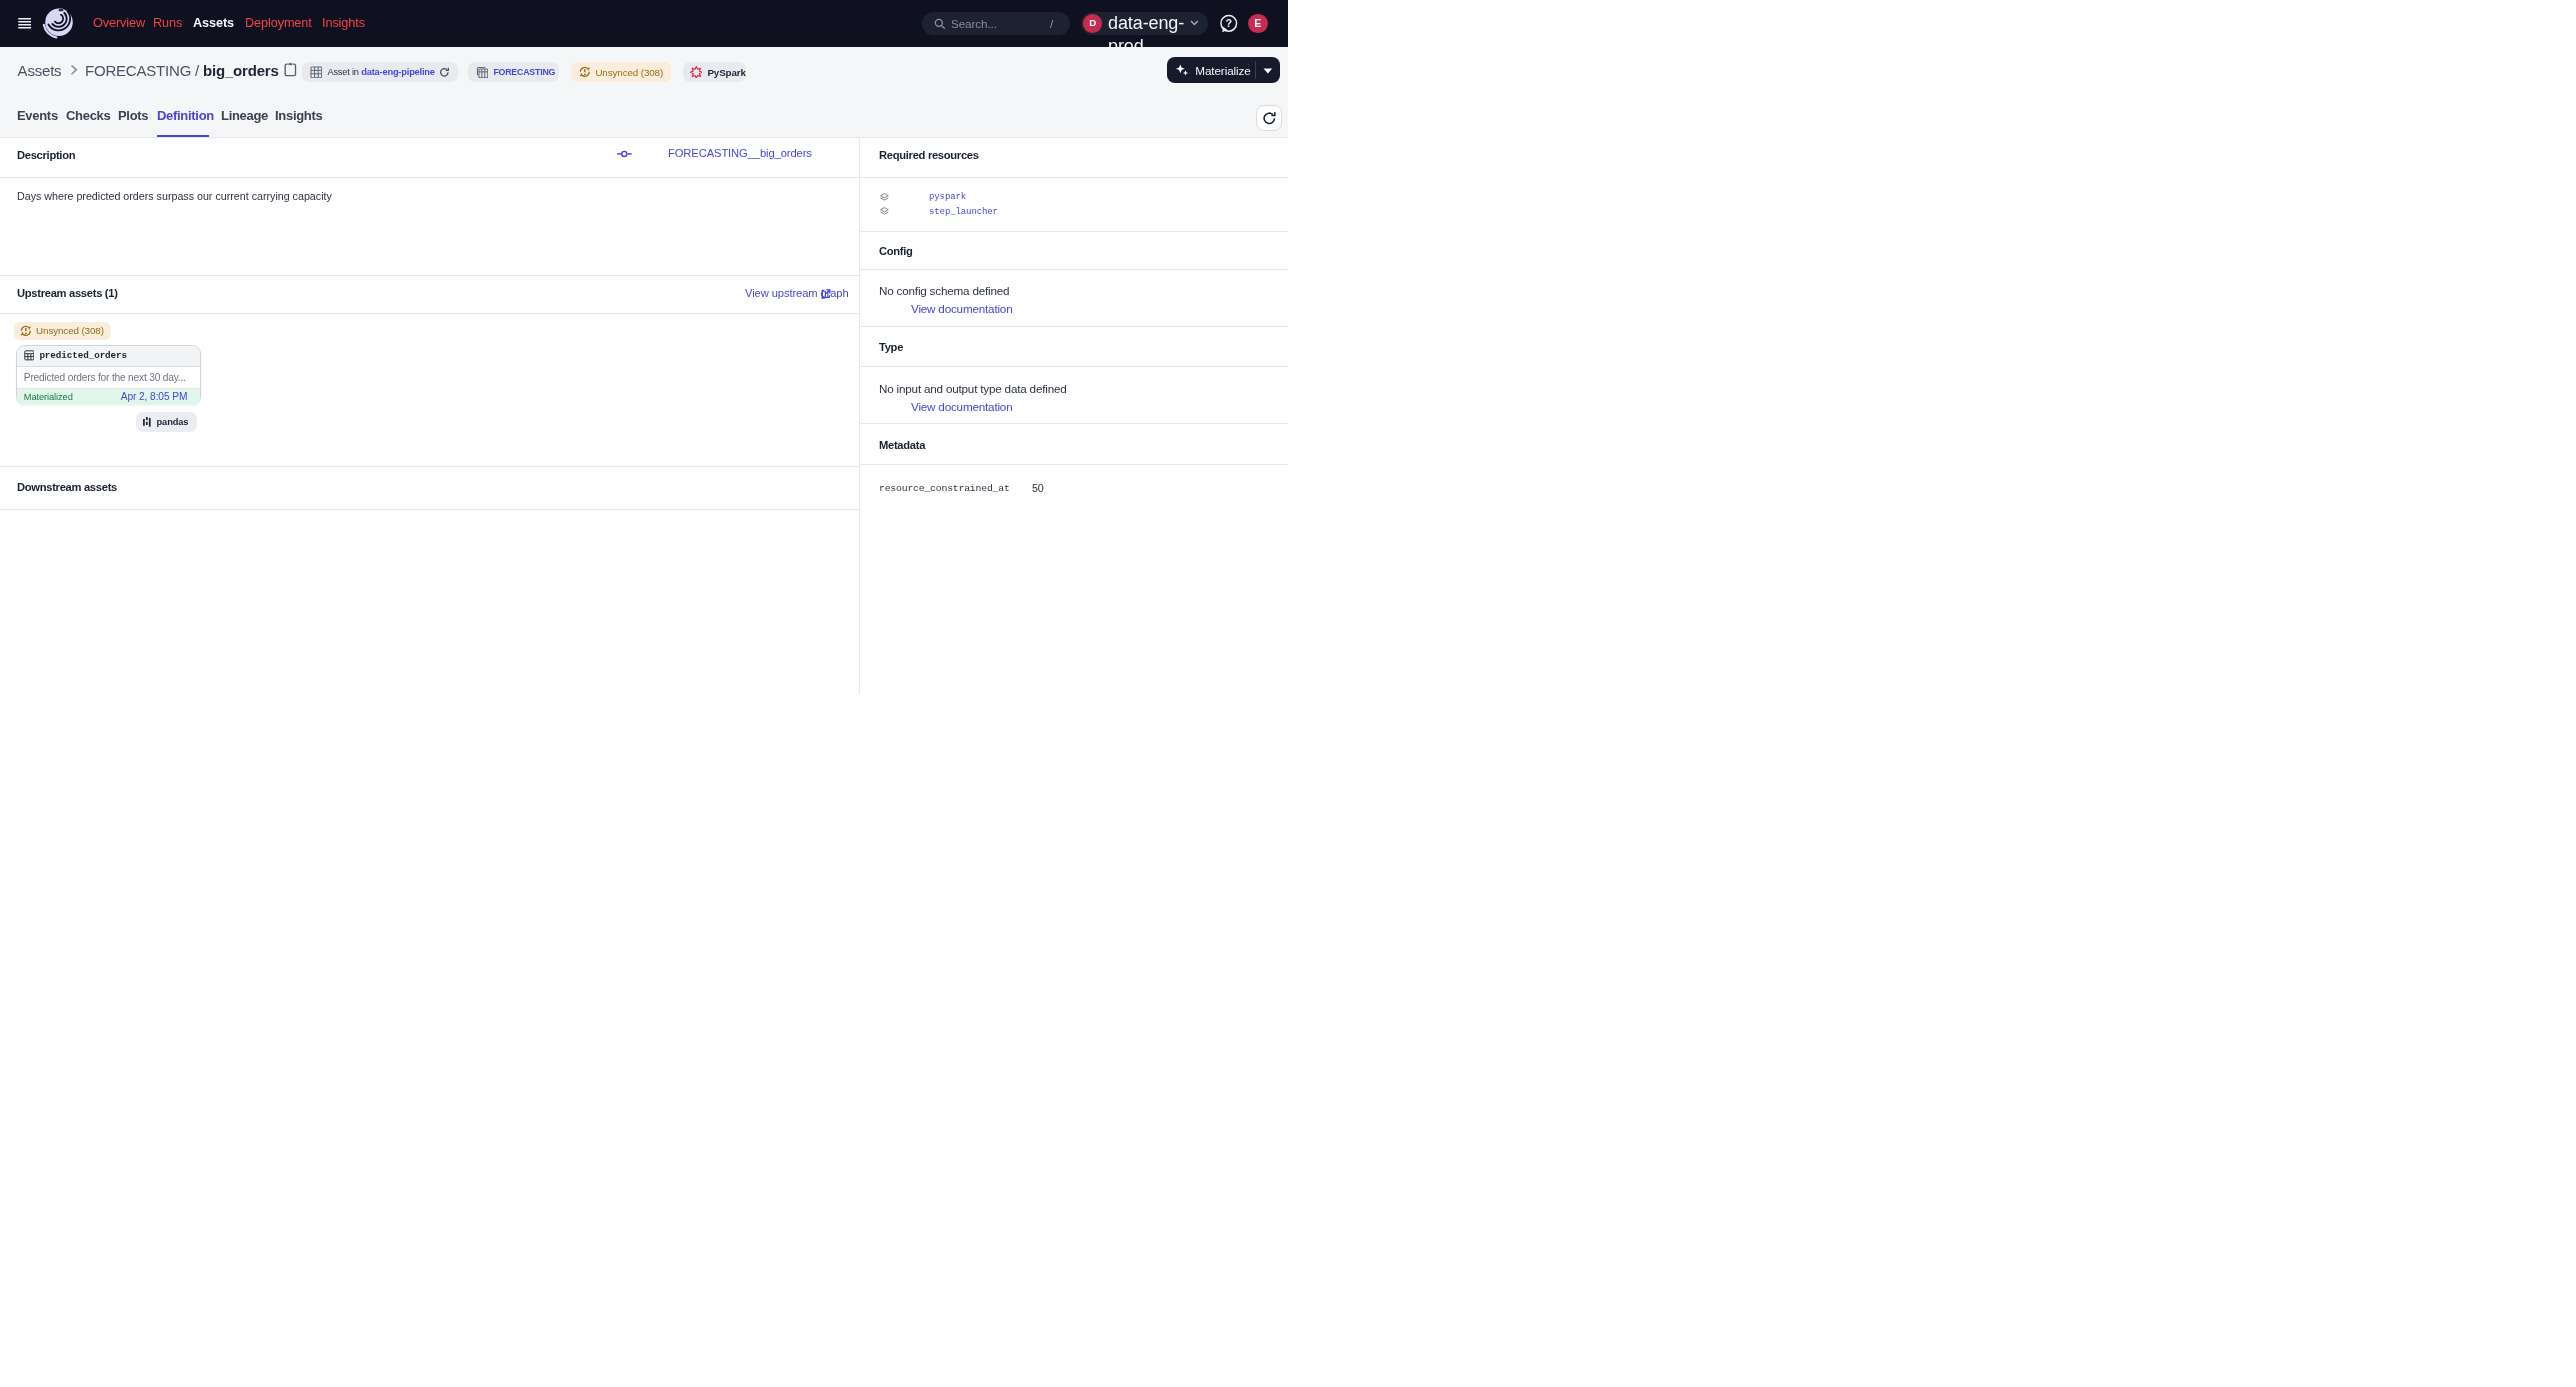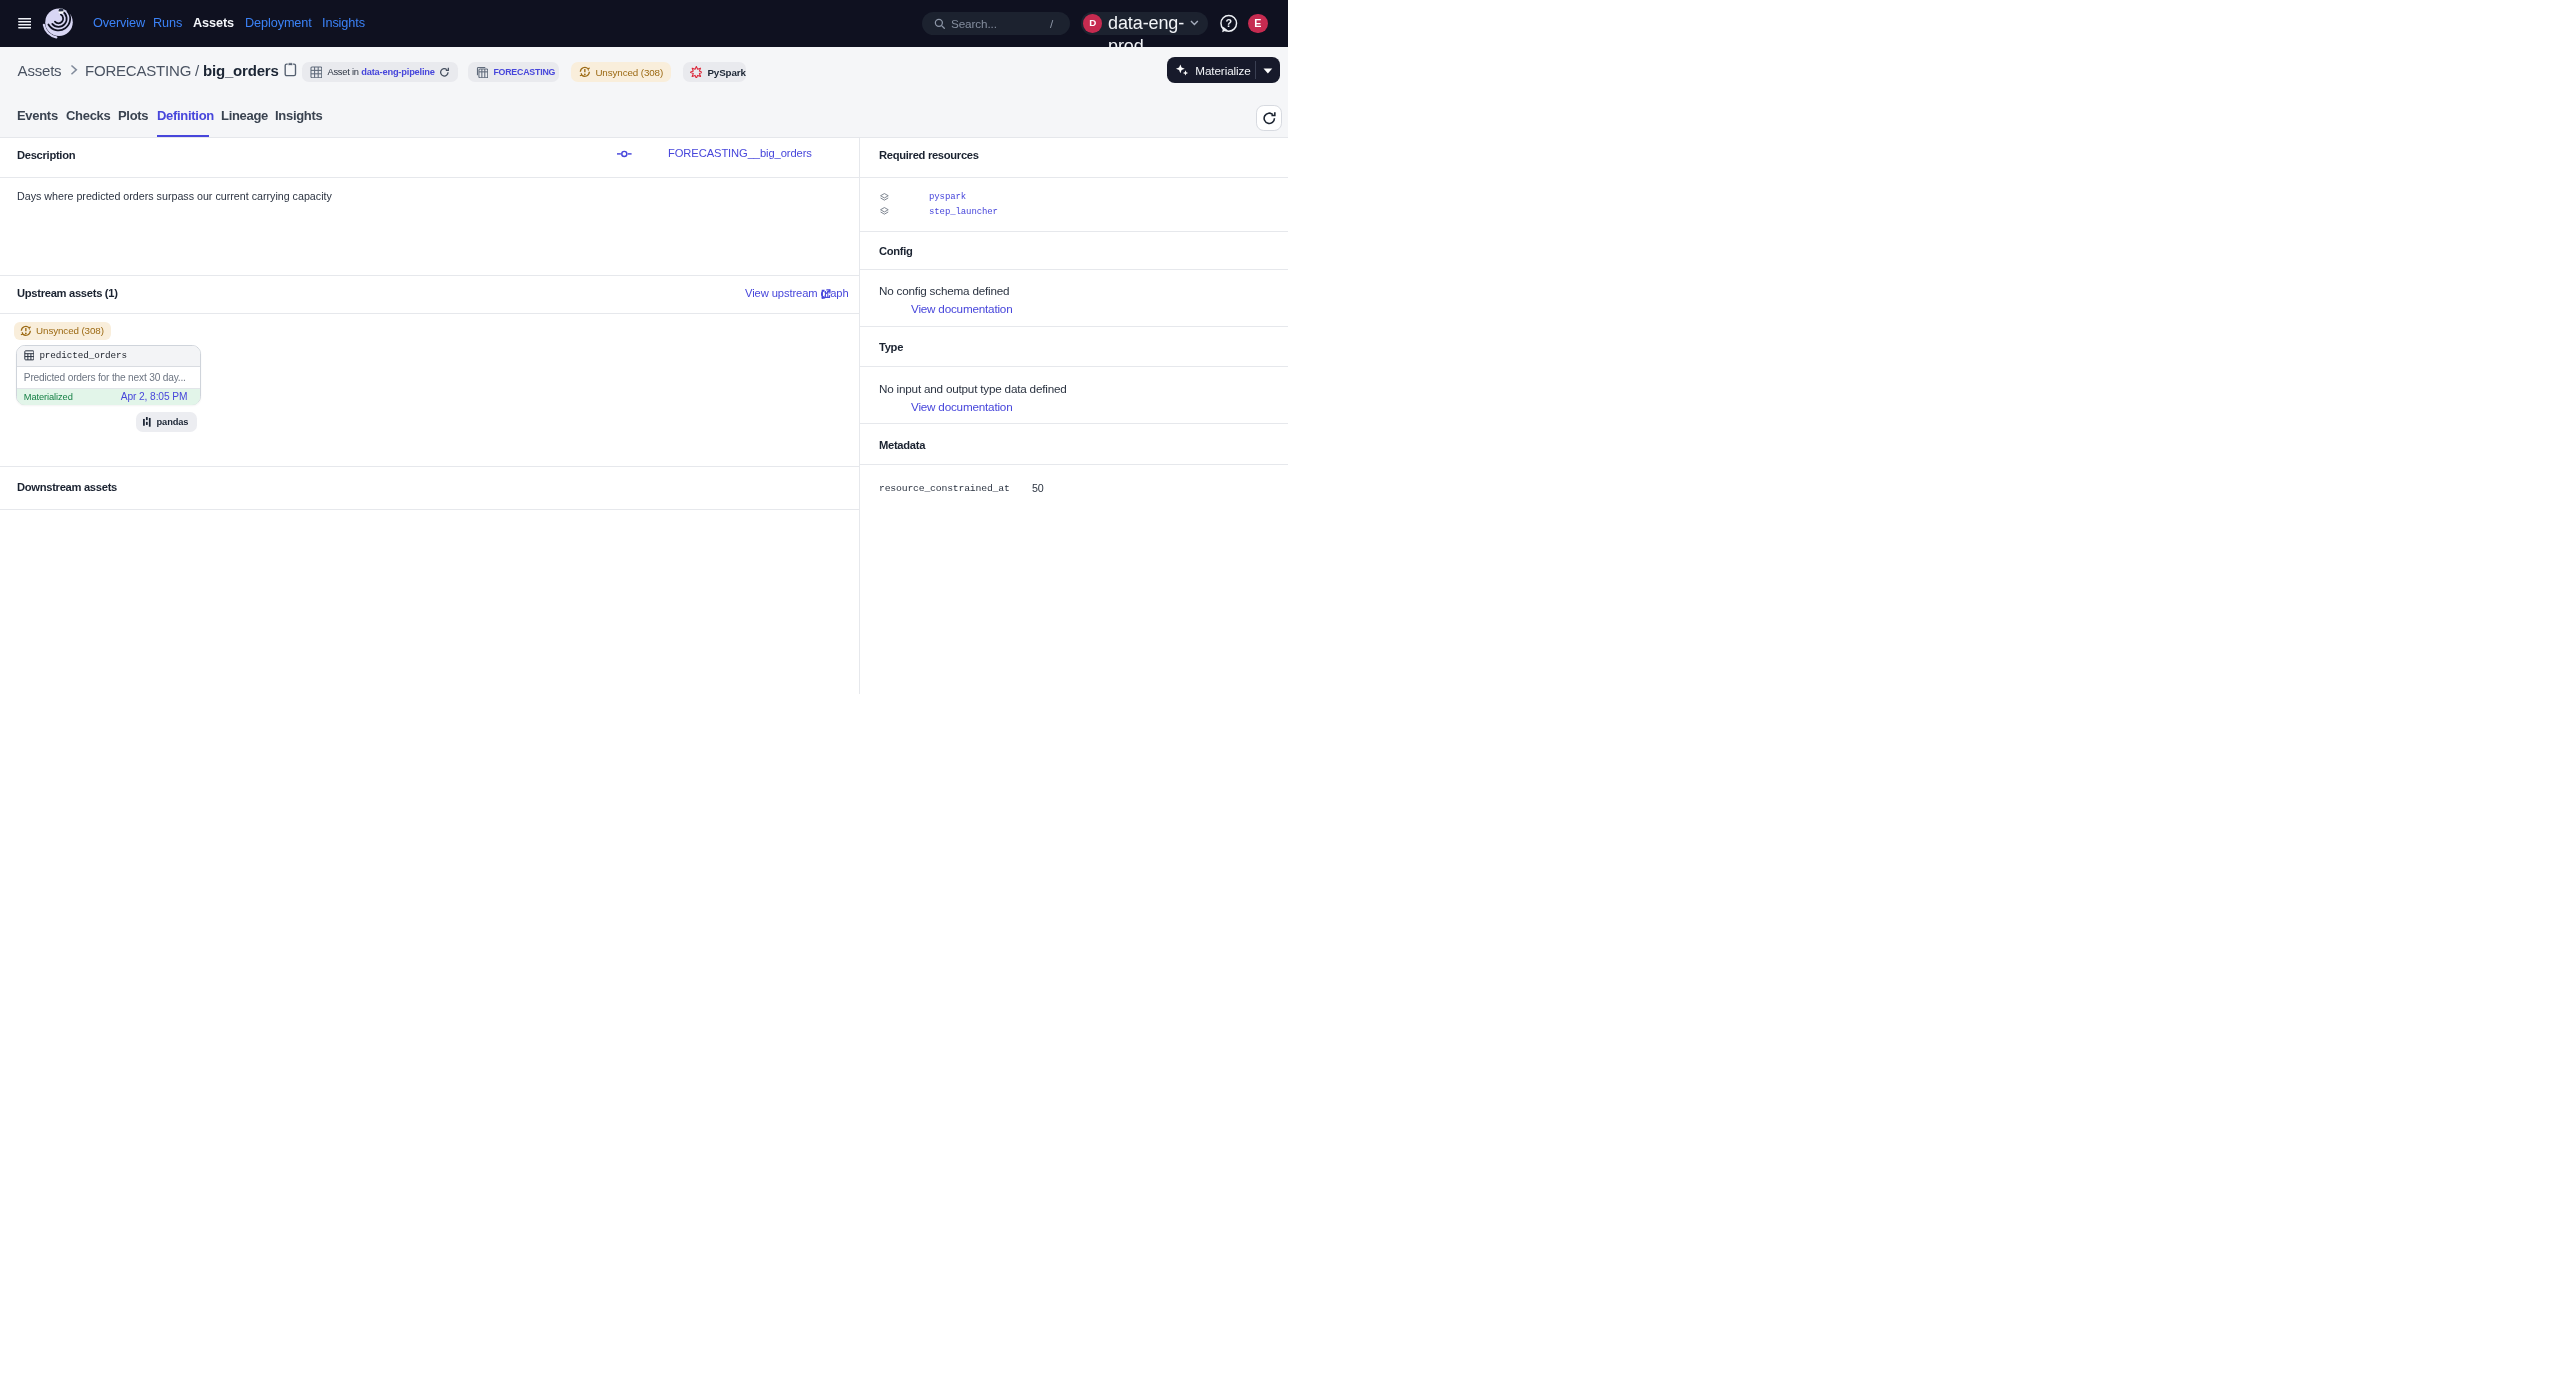--- a/index.html
+++ b/index.html
@@ -1,21 +1,21 @@
 <!DOCTYPE html>
 <html><head>
 <meta charset="utf-8">
 <style>
   * { margin:0; padding:0; box-sizing:border-box; }
   html,body { width:1288px; height:694px; overflow:hidden; }
   body { font-family:"Liberation Sans", sans-serif; background:#fff; position:relative; letter-spacing:-0.1px; }
   .abs { position:absolute; }
   
   .nav { position:absolute; left:0; top:0; width:1288px; height:47px; background:#0F1120; }
-  .nav-item { position:absolute; top:0; height:47px; line-height:47px; font-size:12.7px; color:#3b82f6; }
+  .nav-item { position:absolute; top:0; height:47px; line-height:47px; font-size:12.7px; color:#ef4444; }
   .nav-item.active { color:#F4F6FA; font-weight:bold; }
   .search { position:absolute; left:922px; top:11.7px; width:148px; height:23.4px; background:#1C222F; border-radius:11.7px; color:#848D9E; font-size:11.7px; }
   .ws { position:absolute; left:1081px; top:11.7px; width:127px; height:23.4px; background:#1C222F; border-radius:11.7px; }
   .avatar { position:absolute; border-radius:50%; background:#C62B50; color:#fff; text-align:center; font-weight:bold; }
   
   .band { position:absolute; left:0; top:47px; width:1288px; height:91px; background:#F5F6F8; border-bottom:1px solid #E5E7EB; }
   .crumb { position:absolute; top:56px; height:29px; line-height:29px; font-size:15px; letter-spacing:-0.2px; color:#4A5362; }
   .tag { position:absolute; top:62px; height:20px; white-space:nowrap; border-radius:6.8px; background:#E9EAEE; font-size:9.8px; color:#2A3240; display:flex; align-items:center; }
   .tag .lnk { color:#4746DB;font-weight:bold; }
   .tag.warn { background:#F9EEDB; color:#9C6A14; }
@@ -210,21 +210,21 @@
     <div style="height:20.5px;background:#F3F4F6;border-bottom:1px solid #D9DCE1;border-radius:7.8px 7.8px 0 0;display:flex;align-items:center">
       <svg style="margin-left:6.8px" width="10.7" height="10.7" viewBox="0 0 13 13">
           <g stroke="#2A3240" stroke-width="1.2" fill="none">
             <rect x="1" y="1" width="11" height="11" rx="1"></rect>
             <line x1="1" y1="4.5" x2="12" y2="4.5"></line>
             <line x1="1" y1="8" x2="12" y2="8"></line>
             <line x1="4.7" y1="4.5" x2="4.7" y2="12"></line>
             <line x1="8.4" y1="4.5" x2="8.4" y2="12"></line>
           </g>
         </svg>
-      <span class="mono" style="margin-left:4.9px;font-size:9.3px;font-weight:normal;color:#21262F">predicted_orders</span>
+      <span class="mono" style="margin-left:4.9px;font-size:9.3px;font-weight:bold;color:#21262F">predicted_orders</span>
     </div>
     <div style="height:22px;display:flex;align-items:center;border-bottom:1px solid #E2E5E9">
       <span style="margin-left:6.8px;font-size:10.2px;letter-spacing:-0.2px;color:#6E7683">Predicted orders for the next 30 day...</span>
     </div>
     <div style="height:16px;background:#E2F5E9;border-radius:0 0 7.8px 7.8px;display:flex;align-items:center;font-size:9.3px">
       <span style="margin-left:6.8px;color:#158045">Materialized</span>
       <span style="margin-left:auto;margin-right:12.7px;font-size:10.2px;color:#4746DB">Apr 2, 8:05 PM</span>
     </div>
   </div>
   <div class="abs" style="left:136px;top:274px;width:61px;height:20px;background:#ECEDF1;border-radius:6.8px;display:flex;align-items:center">

